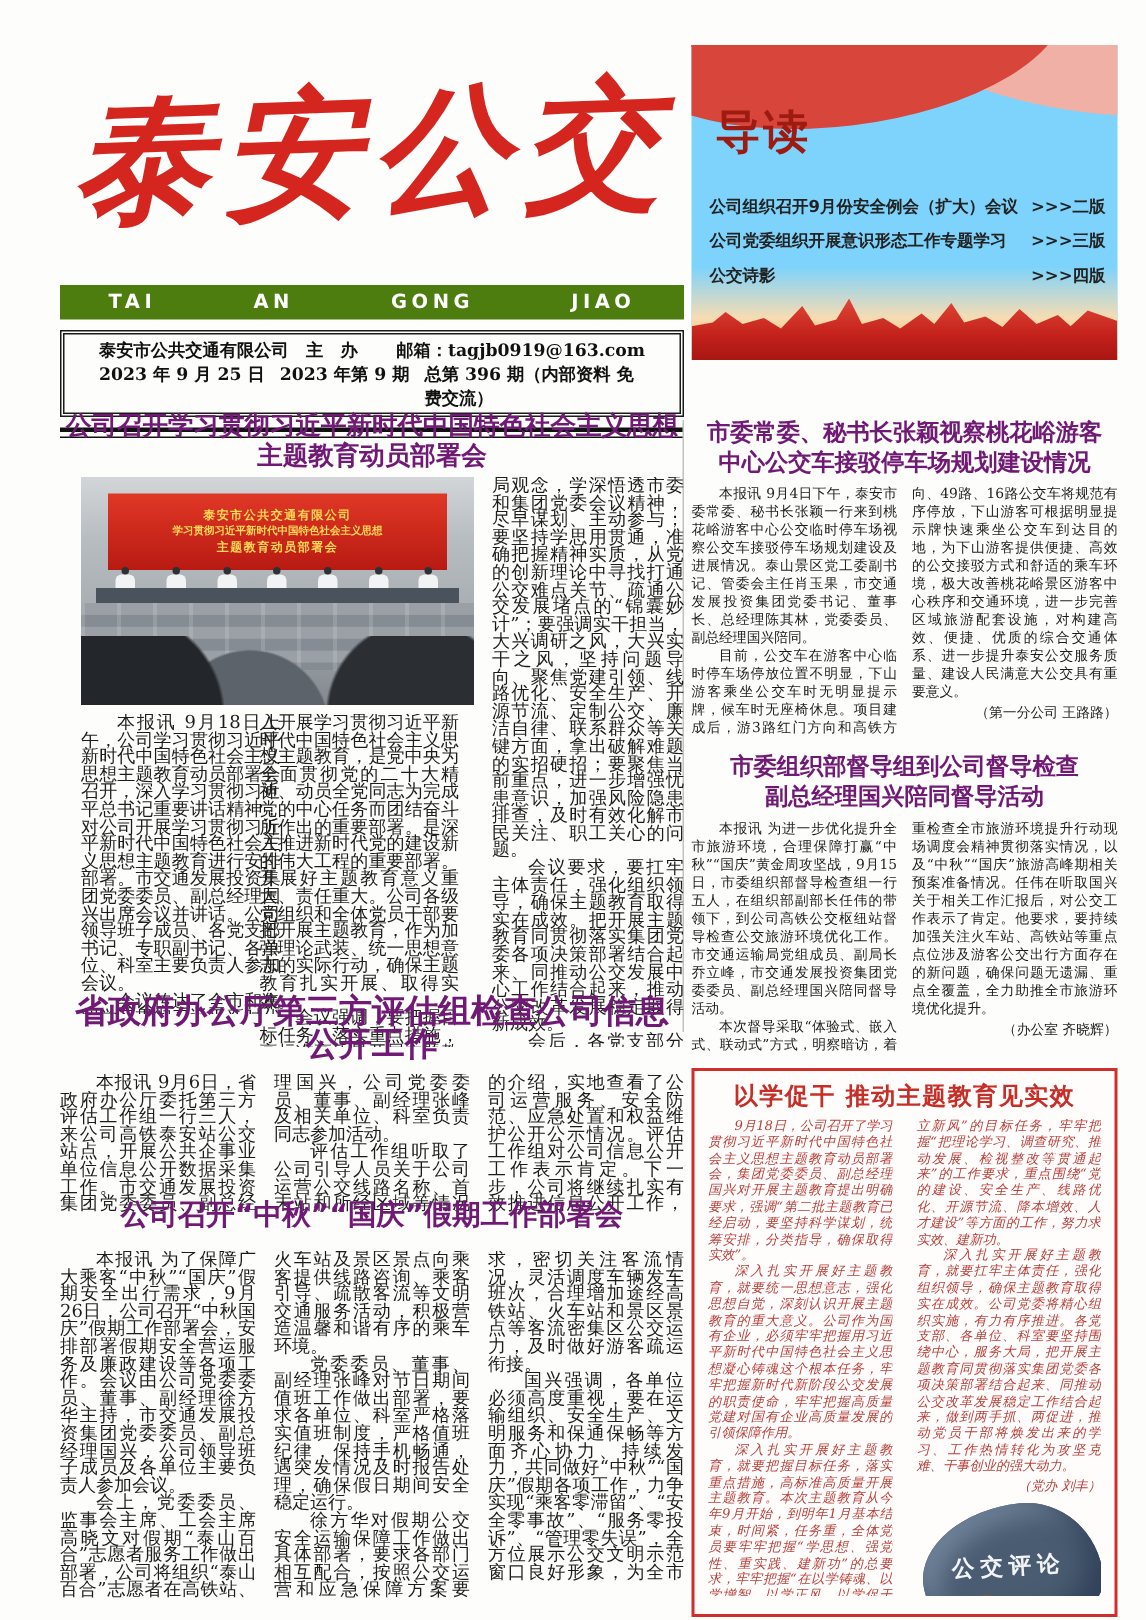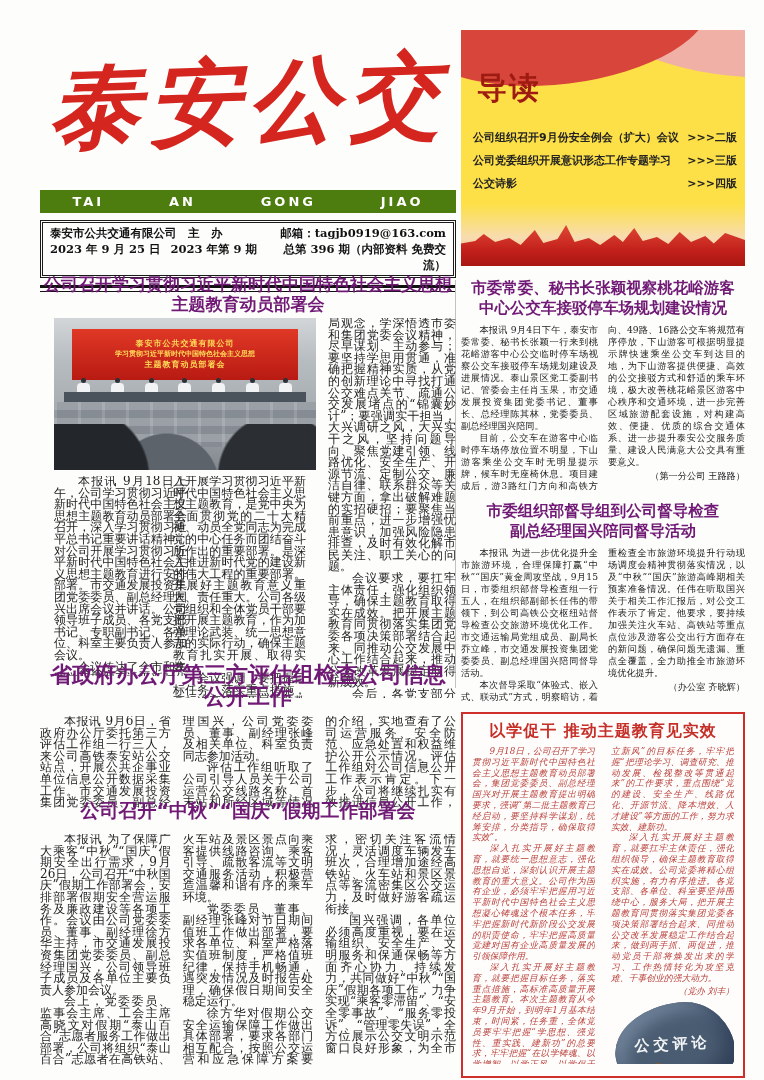--- a/index.html
+++ b/index.html
@@ -7,28 +7,28 @@
         font-family:"DejaVu Serif","Liberation Serif",serif;color:#1c1c1c;}
 
   
   .masthead{position:absolute;left:40px;top:24px;width:416px;}
   .calli{height:156px;display:flex;align-items:center;justify-content:center;
          font-family:"DejaVu Serif",serif;font-style:italic;font-weight:bold;
          font-size:92px;color:#d4251f;letter-spacing:8px;transform:rotate(-2deg);}
   .pybar{height:23px;background:#4d7c0f;color:#fff;display:flex;align-items:center;
          justify-content:space-around;font:bold 13px "DejaVu Sans","Liberation Sans",sans-serif;
          letter-spacing:3px;margin-top:10px;}
-  .infobox{margin-top:7px;border:3px double #1a1a1a;padding:2px 7px;
-           font:bold 11.5px/16px "DejaVu Serif",serif;color:#111;text-align:right;}
+  .infobox{margin-top:7px;border:3px double #1a1a1a;padding:2px 23px;
+           font:bold 11.5px/16px "DejaVu Serif",serif;color:#111;}
   .info-row{display:flex;justify-content:space-between;}
   .info-row .seg{margin-right:10px;white-space:nowrap;}
   .thickrule{margin-top:7px;height:3px;border-top:3px solid #111;border-bottom:1px solid #111;}
 
   
-  .guide{position:absolute;left:461px;top:30px;width:284px;height:236px;overflow:hidden;background:#fde047;}
+  .guide{position:absolute;left:461px;top:30px;width:284px;height:210px;overflow:hidden;background:#7dd3fc;}
   .gwave1{position:absolute;left:-50px;top:-78px;width:300px;height:132px;background:#d8453a;
           border-radius:50%;transform:rotate(-7deg);}
   .gwave2{position:absolute;left:110px;top:-86px;width:300px;height:130px;background:#f0b0a6;
           border-radius:50%;transform:rotate(9deg);}
   .gwave3{position:absolute;left:-20px;top:-96px;width:360px;height:120px;background:#c22a1e;
           border-radius:50%;transform:rotate(-4deg);}
   .guide-title{position:absolute;left:16px;top:38px;z-index:3;
                font:bold 30px "DejaVu Sans","Liberation Sans",sans-serif;color:#9e1b12;letter-spacing:2px;}
   .guide-items{position:absolute;left:12px;right:8px;top:100px;z-index:3;}
   .guide-item{display:flex;align-items:flex-end;margin-bottom:8px;

